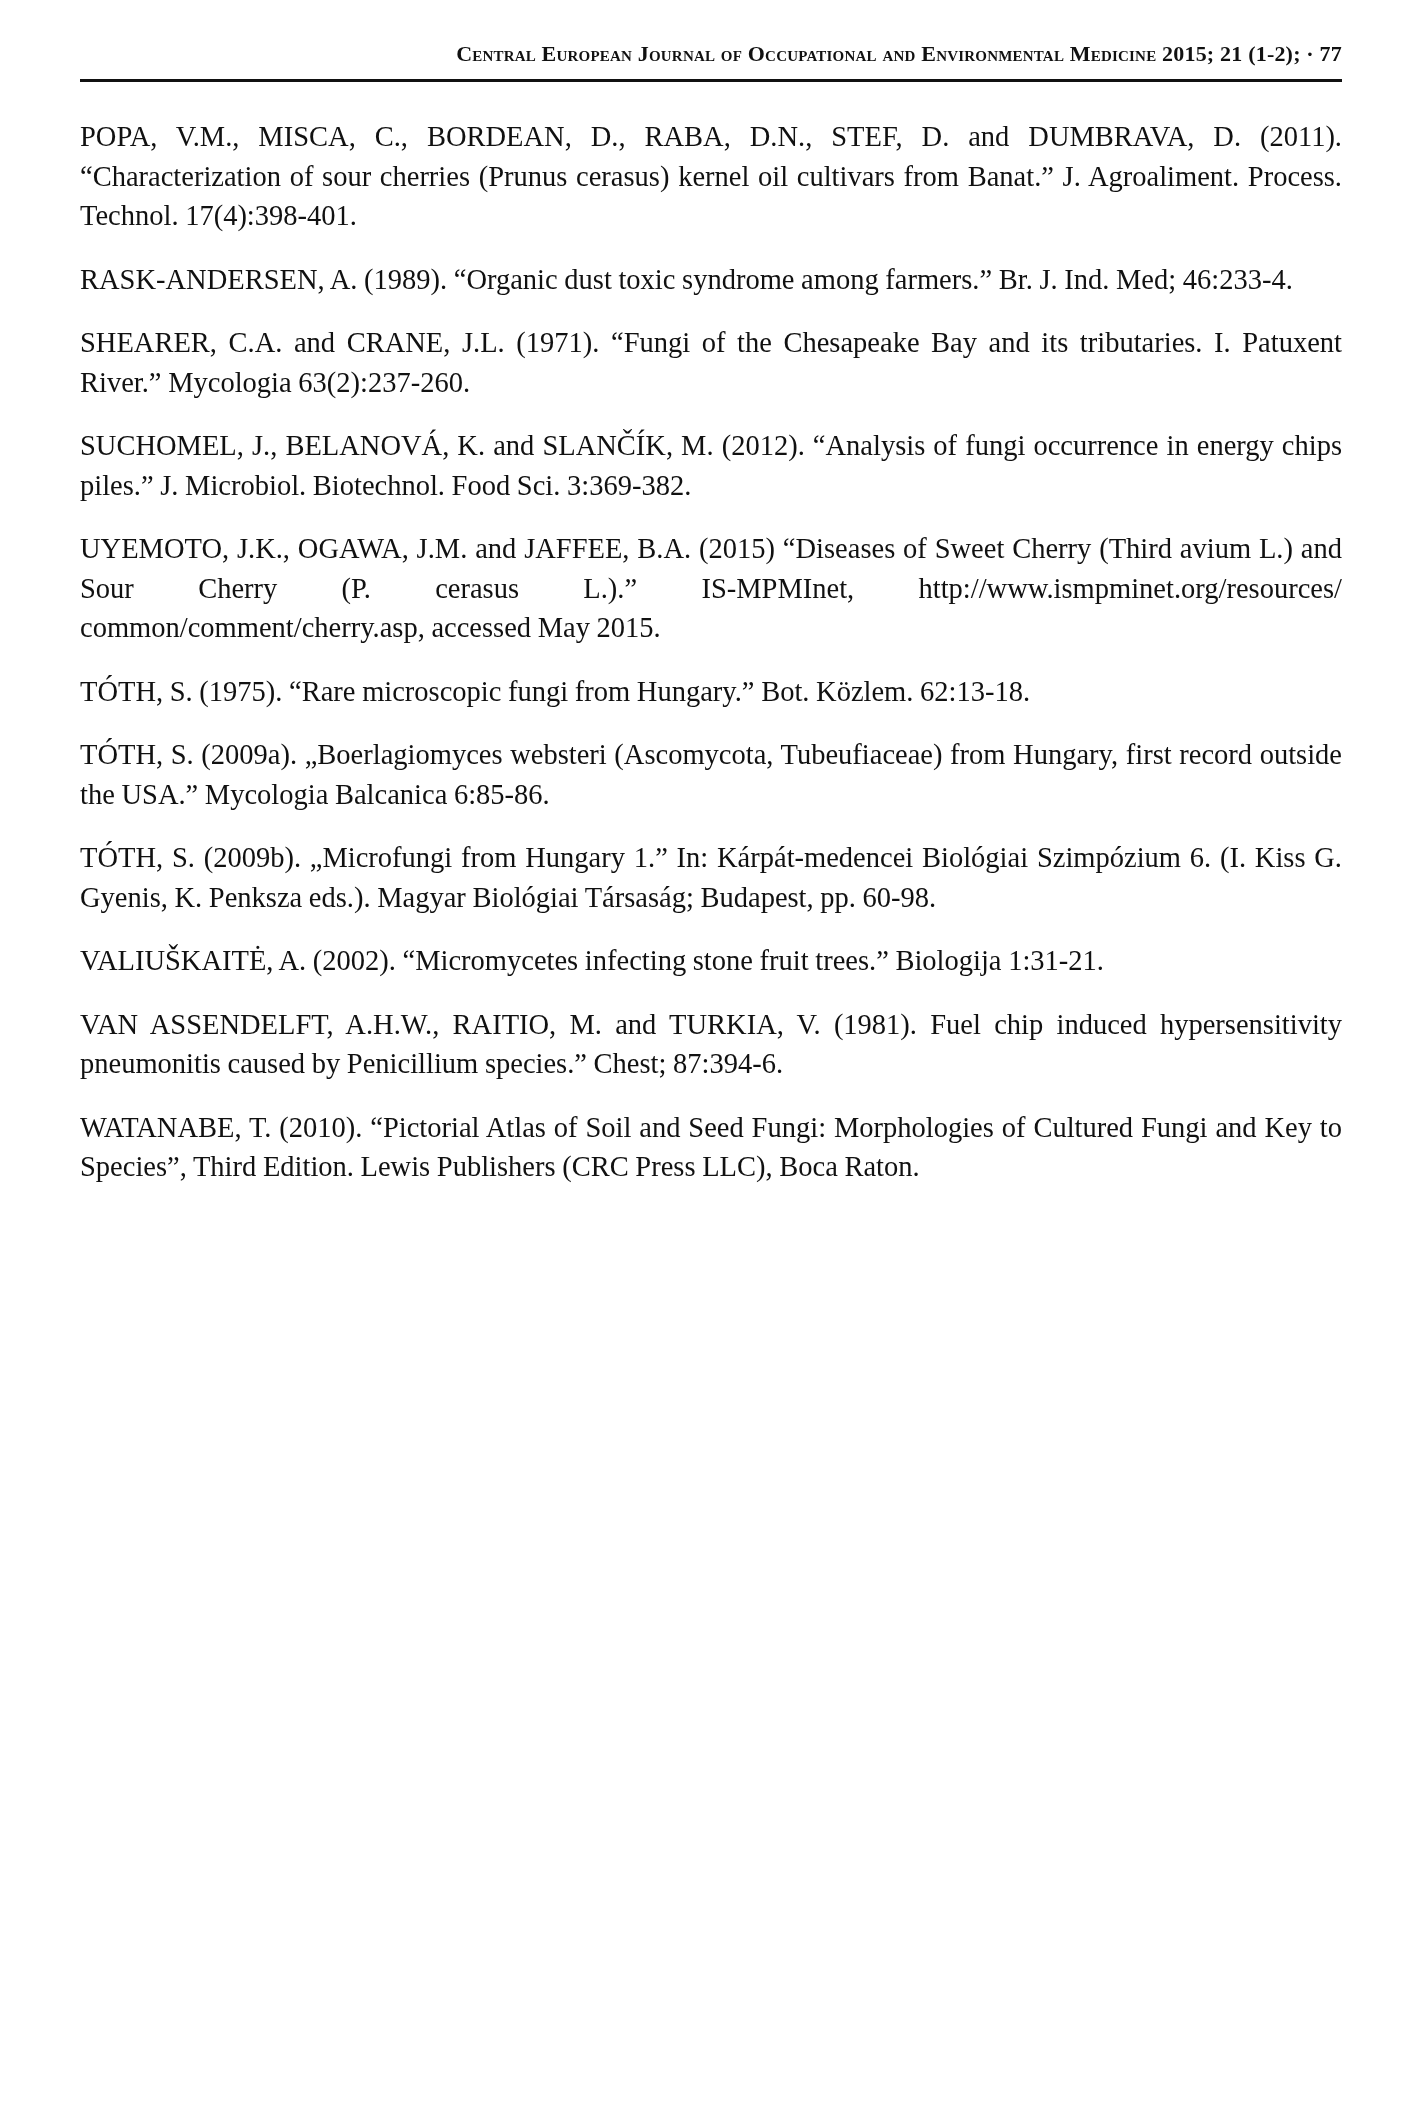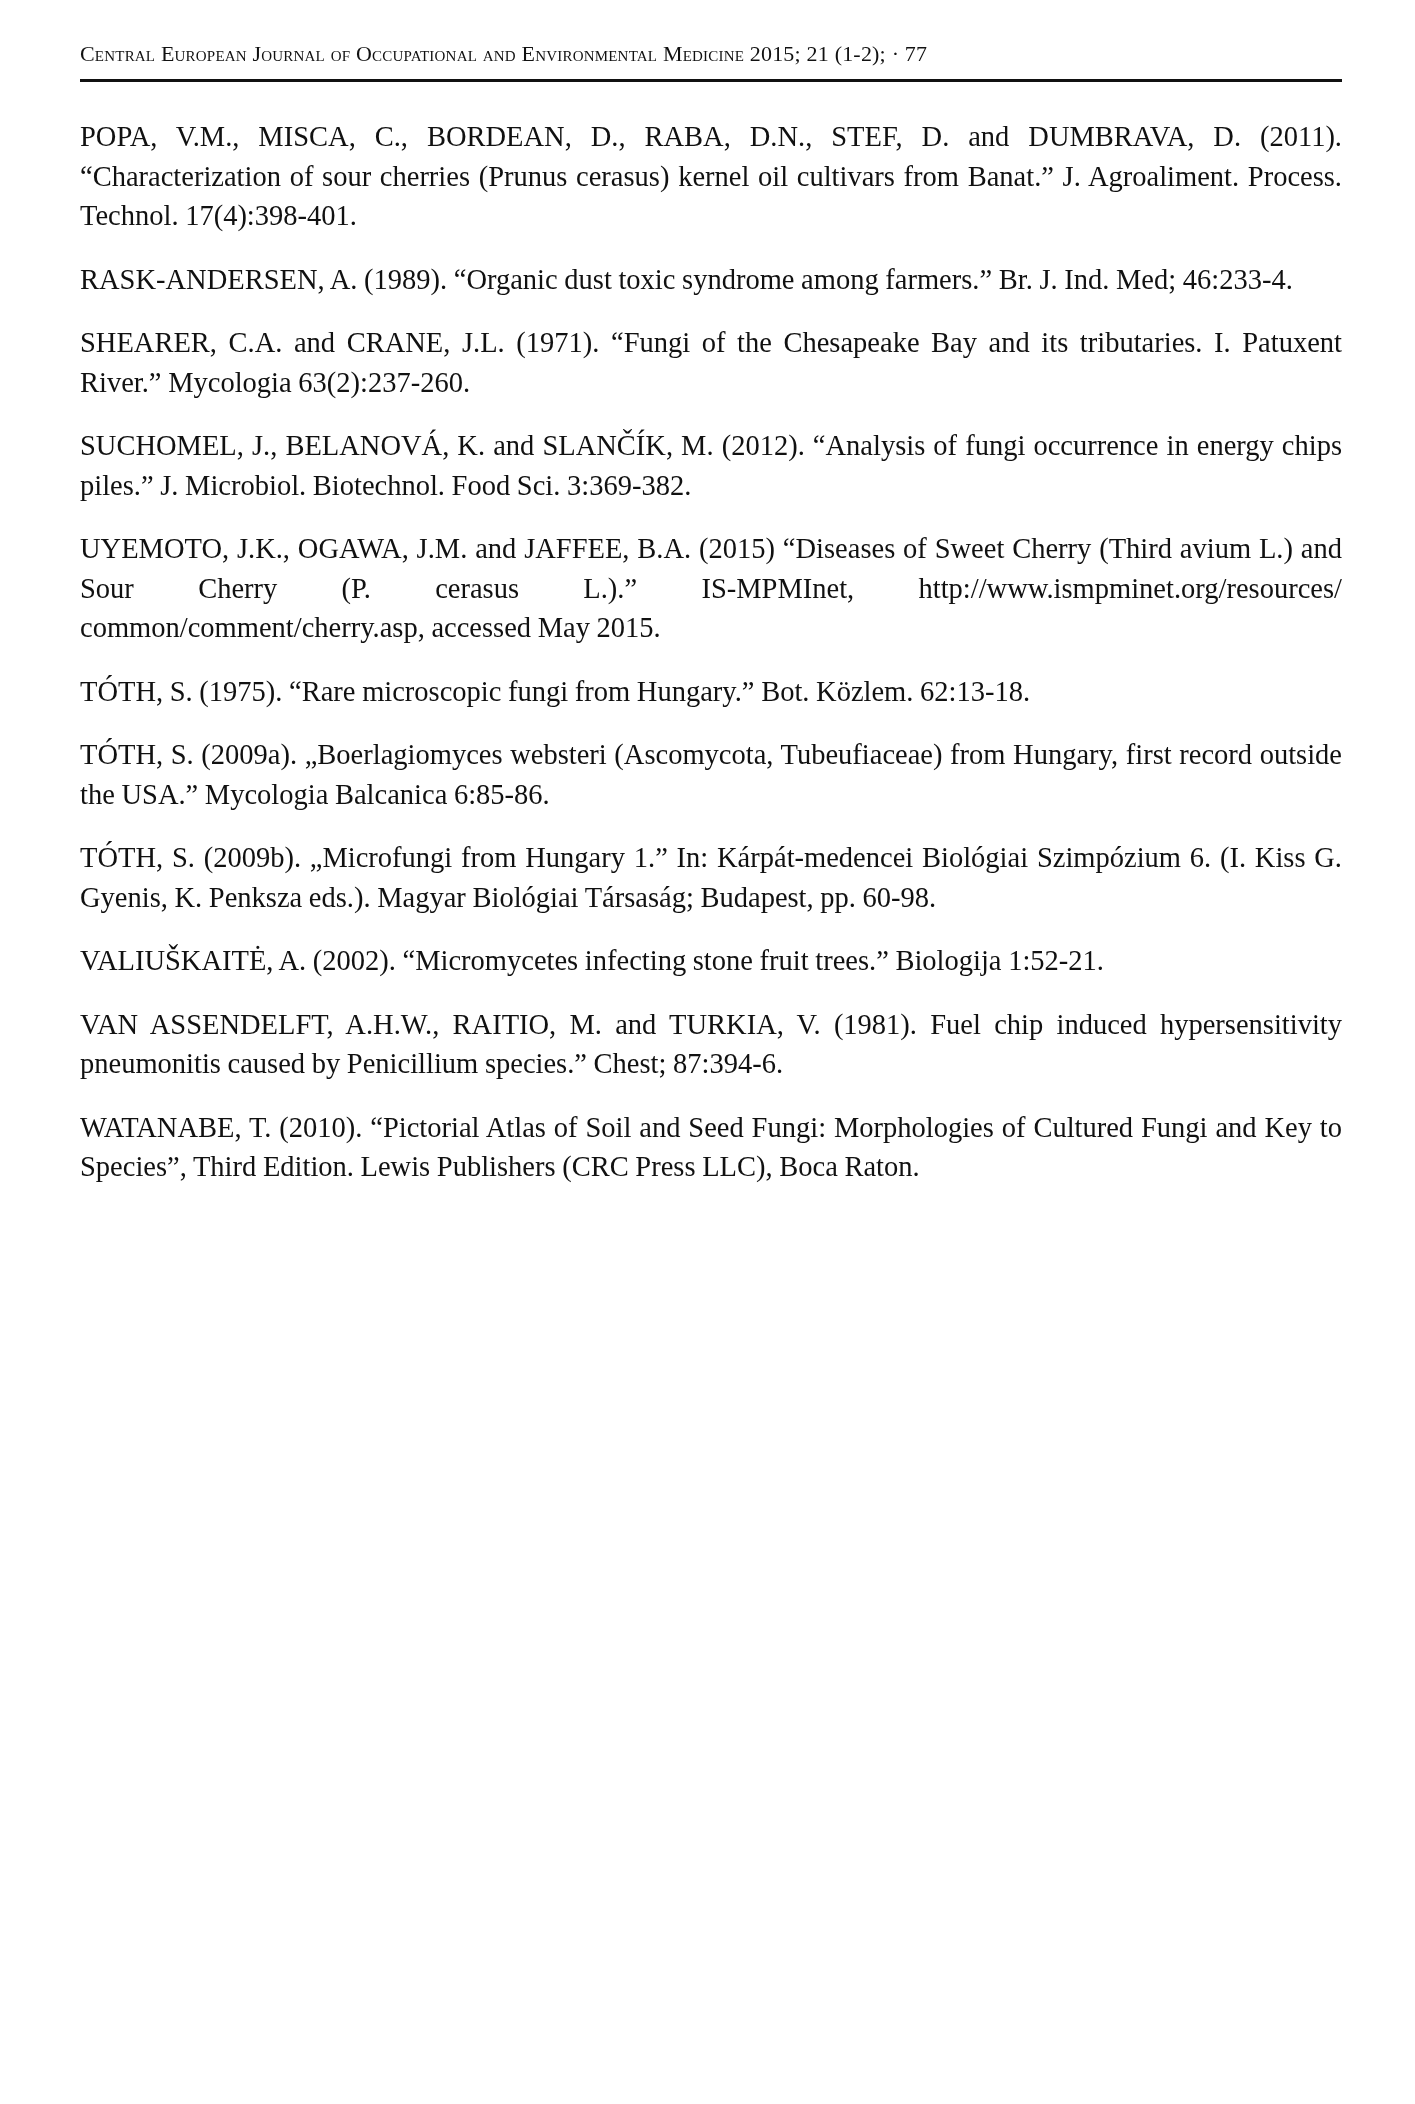--- a/index.html
+++ b/index.html
@@ -9,25 +9,27 @@
     position: relative;
     overflow: hidden;
     font-family: "Liberation Serif", "DejaVu Serif", serif;
     color: #111111;
   }
   .running-header {
     position: absolute;
     left: 80px;
     width: 1262px;
     top: 40px;
+    text-align: right;
     font-size: 22px;
     font-variant: small-caps;
     letter-spacing: 0.2px;
     line-height: 28px;
     white-space: nowrap;
+    font-weight: bold;
   }
   .header-rule {
     position: absolute;
     left: 80px;
     width: 1262px;
     top: 79px;
     height: 3px;
     background: #111111;
   }
   .references {
@@ -53,16 +55,16 @@
 
 <div class="references" id="ref-list">
   <p class="ref"><span>POPA, V.M., MISCA, C., BORDEAN, D., RABA, D.N., STEF, D. and DUMBRAVA, D. (2011). “Characterization of sour cherries (</span><span class="it">Prunus cerasus</span><span>) kernel oil cultivars from Banat.” J. Agroaliment. Process. Technol. 17(4):398-401.</span></p>
   <p class="ref"><span>RASK-ANDERSEN, A. (1989). “Organic dust toxic syndrome among farmers.” Br. J. Ind. Med; 46:233-4.</span></p>
   <p class="ref"><span>SHEARER, C.A. and CRANE, J.L. (1971). “Fungi of the Chesapeake Bay and its tributaries. I. Patuxent River.” Mycologia 63(2):237-260.</span></p>
   <p class="ref"><span>SUCHOMEL, J., BELANOVÁ, K. and SLANČÍK, M. (2012). “Analysis of fungi occurrence in energy chips piles.” J. Microbiol. Biotechnol. Food Sci. 3:369-382.</span></p>
   <p class="ref"><span>UYEMOTO, J.K., OGAWA, J.M. and JAFFEE, B.A. (2015) “Diseases of Sweet Cherry (</span><span class="it">Third avium</span><span> L.) and Sour Cherry (</span><span class="it">P. cerasus</span><span> L.).” IS-MPMInet, http://www.ismpminet.org/resources/ common/comment/cherry.asp, accessed May 2015.</span></p>
   <p class="ref"><span>TÓTH, S. (1975). “Rare microscopic fungi from Hungary.” Bot. Közlem. 62:13-18.</span></p>
   <p class="ref"><span>TÓTH, S. (2009a). „</span><span class="it">Boerlagiomyces websteri</span><span> (Ascomycota, Tubeufiaceae) from Hungary, first record outside the USA.” Mycologia Balcanica 6:85-86.</span></p>
   <p class="ref"><span>TÓTH, S. (2009b). „Microfungi from Hungary 1.” In: Kárpát-medencei Biológiai Szimpózium 6. (I. Kiss G. Gyenis, K. Penksza eds.). Magyar Biológiai Társaság; Budapest, pp. 60-98.</span></p>
-  <p class="ref"><span>VALIUŠKAITĖ, A. (2002). “Micromycetes infecting stone fruit trees.” Biologija 1:52-21.</span></p>
+  <p class="ref"><span>VALIUŠKAITĖ, A. (2002). “Micromycetes infecting stone fruit trees.” Biologija 1:31-21.</span></p>
   <p class="ref"><span>VAN ASSENDELFT, A.H.W., RAITIO, M. and TURKIA, V. (1981). Fuel chip induced hypersensitivity pneumonitis caused by </span><span class="it">Penicillium</span><span> species.” Chest; 87:394-6.</span></p>
   <p class="ref"><span>WATANABE, T. (2010). “Pictorial Atlas of Soil and Seed Fungi: Morphologies of Cultured Fungi and Key to Species”, Third Edition. Lewis Publishers (CRC Press LLC), Boca Raton.</span></p>
 </div>
 
 </body></html>

